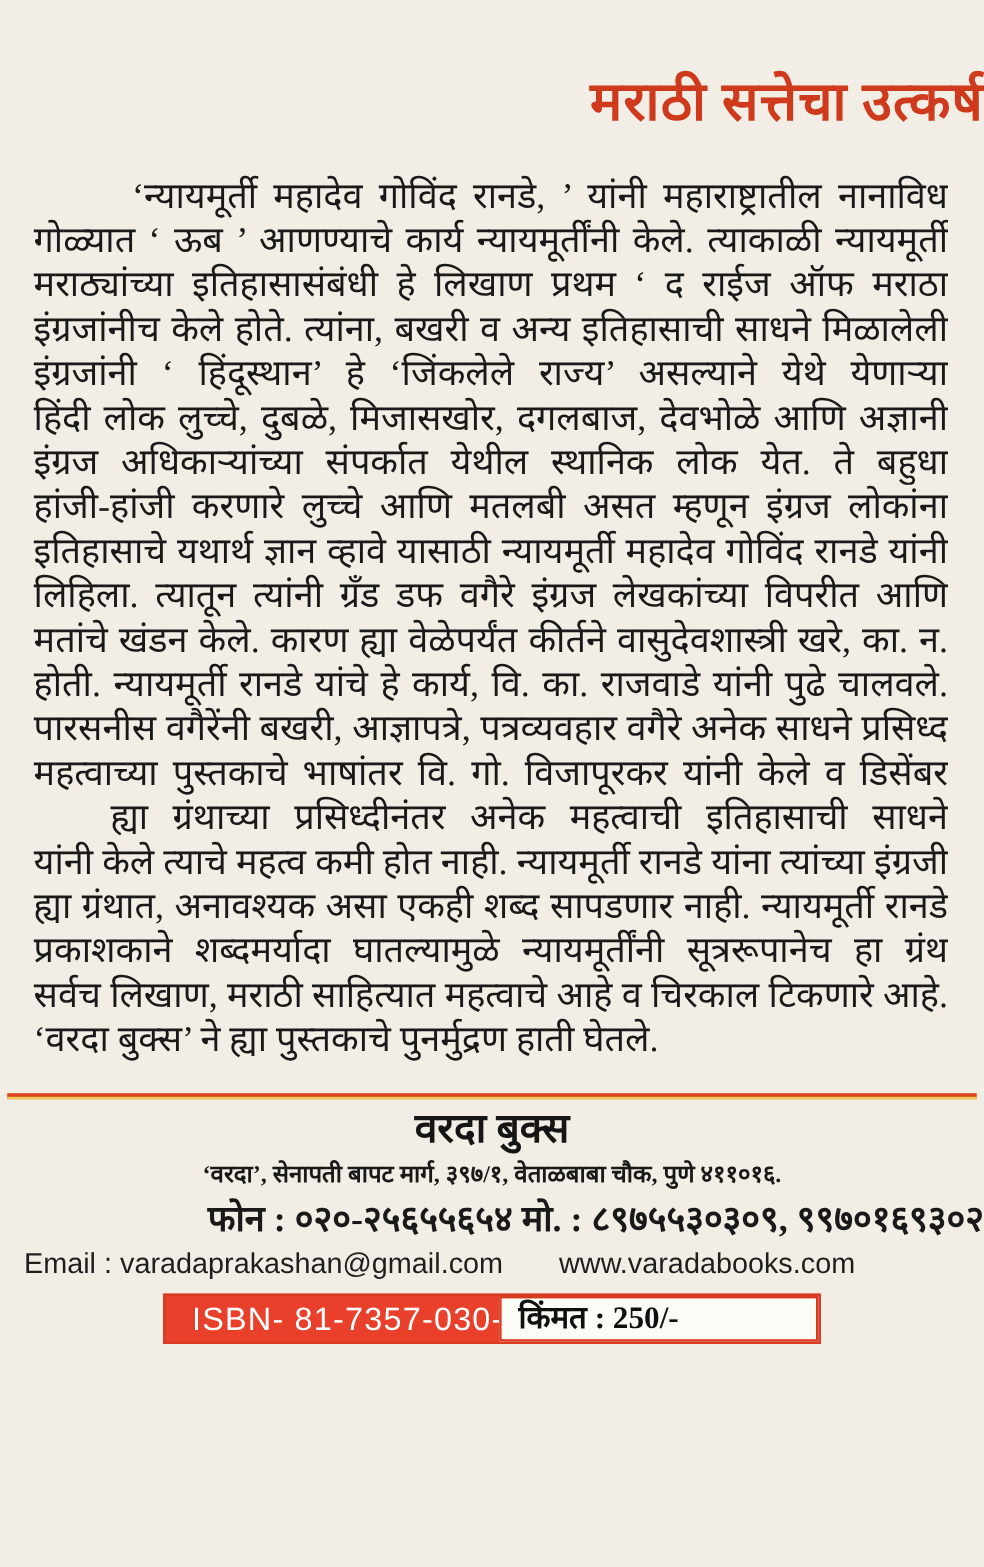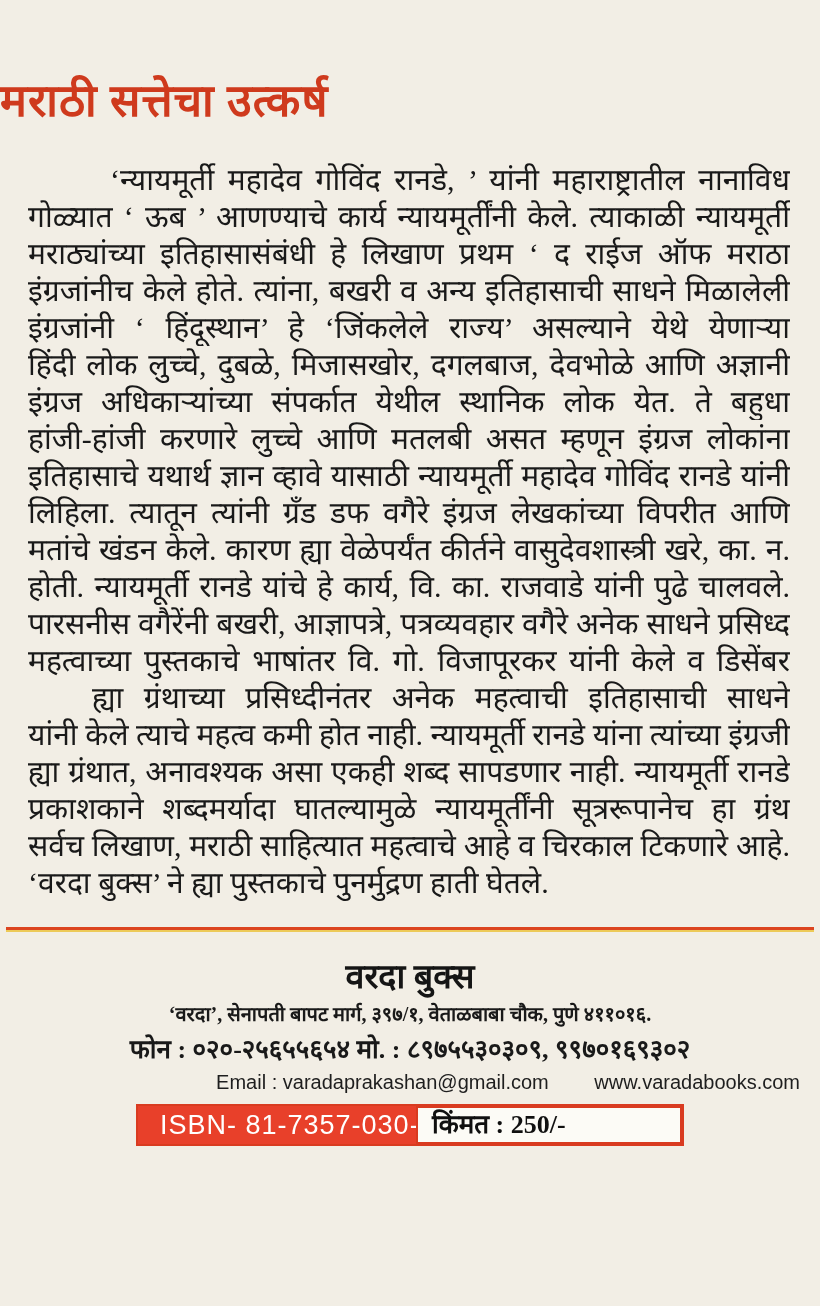--- a/index.html
+++ b/index.html
@@ -8,22 +8,22 @@
     width: 820px;
     height: 1306px;
     background: #f2eee5;
     font-family: "Liberation Serif", "DejaVu Serif", serif;
     color: #191919;
     overflow: hidden;
     box-sizing: border-box;
   }
   .title {
     margin: 0;
-    padding-top: 68px;
-    text-align: left;
+    padding-top: 52px;
+    text-align: right;
     font-size: 45px;
     font-weight: bold;
     color: #cf3a1d;
     letter-spacing: 1px;
   }
   .content {
     margin: 32px 30px 0 28px;
     font-size: 30px;
   }
   .line {
@@ -36,42 +36,42 @@
   .indent-p1 { text-indent: 82px; }
   .indent-p2 { text-indent: 64px; }
   .para-end { text-align-last: left; }
   .divider {
     margin: 26px 6px 0 6px;
     height: 3px;
     background: #dc451f;
     border-bottom: 2px solid #edca58;
   }
   .publisher {
-    margin-top: 20px;
+    margin-top: 0;
     text-align: center;
     font-size: 34px;
     font-weight: bold;
     color: #151515;
   }
   .address {
     margin-top: 2px;
     text-align: center;
     font-size: 20px;
     font-weight: bold;
   }
   .phone {
     margin-top: 3px;
-    text-align: center;
-    font-size: 26px;
+    text-align: right;
+    font-size: 30px;
     font-weight: bold;
   }
   .emailline {
     margin-top: 5px;
-    text-align: right;
-    font-size: 20px;
+    text-align: left;
+    font-size: 24px;
     font-family: "Liberation Sans", "DejaVu Sans", sans-serif;
     color: #1e1e1e;
   }
   .emailline span { margin: 0 20px; }
   .strip {
     width: 548px;
     margin: 10px auto 0;
     display: flex;
     align-items: stretch;
     background: #e8402a;

